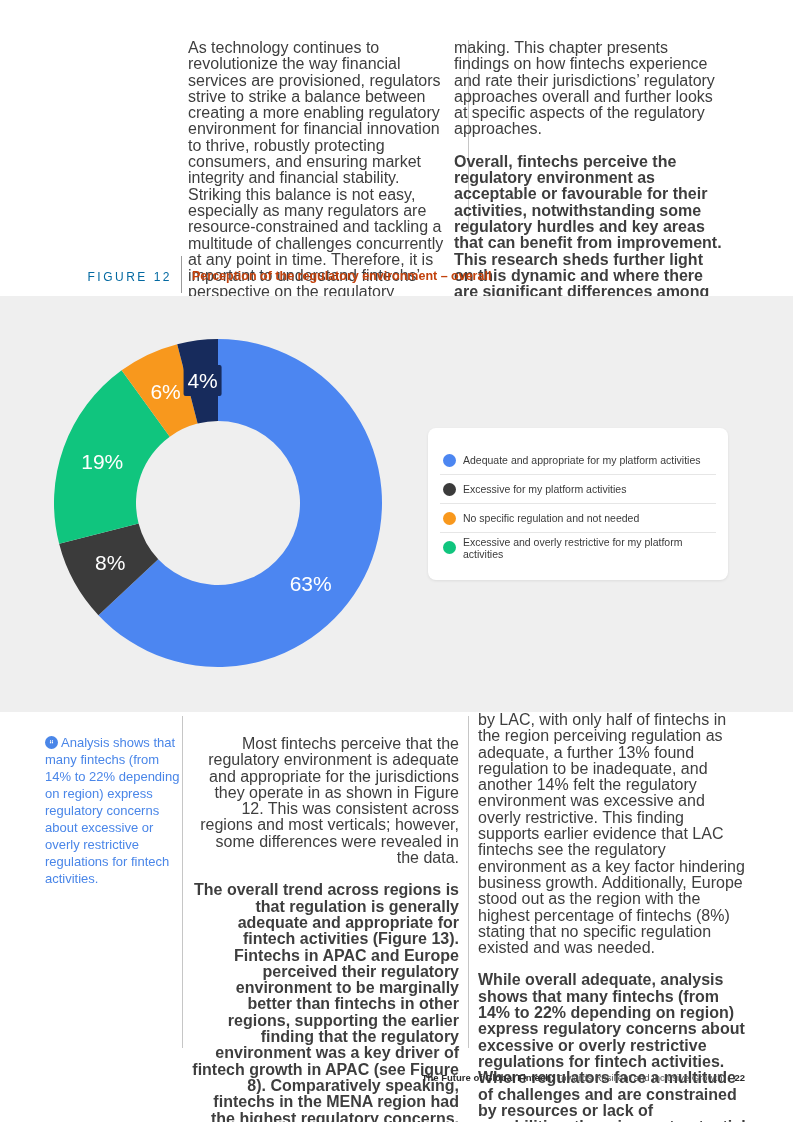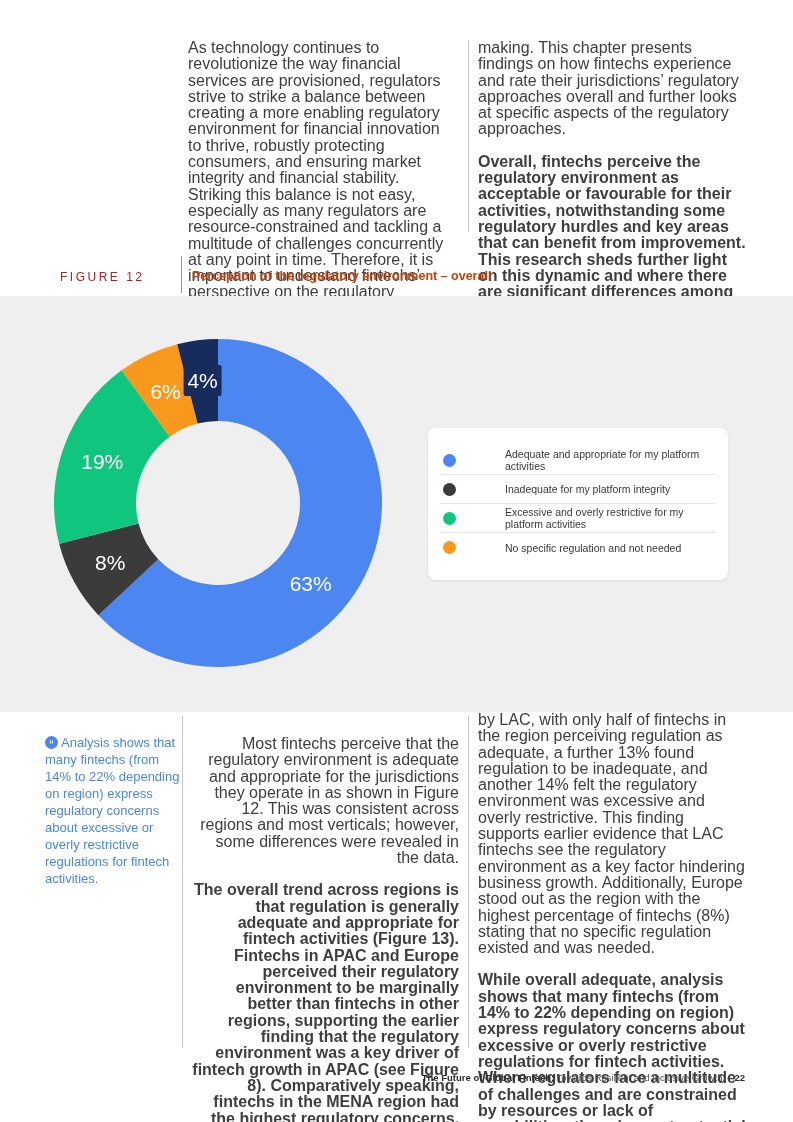--- a/index.html
+++ b/index.html
@@ -11,29 +11,29 @@
     background: #ffffff;
     font-family: "Liberation Sans", sans-serif;
     color: #3e3e3e;
     overflow: hidden;
   }
   .body-text { font-size: 16px; line-height: 16.3px; color: #3e3e3e; }
   .body-text p + p { margin-top: 16px; font-weight: bold; }
 
   
   .intro-left  { position: absolute; left: 188px; top: 40px; width: 266px; }
-  .intro-right { position: absolute; left: 478px; top: 40px; width: 268px; }
+  .intro-right { position: absolute; left: 454px; top: 40px; width: 268px; }
   .vrule { position: absolute; width: 1px; background: #c6c6c6; }
   .rule-top { left: 468px; top: 40px; height: 192px; }
 
   
   .fig-label {
     position: absolute; left: 60px; top: 270px; width: 112px;
-    font-size: 12px; letter-spacing: 2.5px;
-    color: #b91c1c;
+    text-align: right; font-size: 12px; letter-spacing: 2.5px;
+    color: #0369a1;
   }
   .fig-divider { left: 181px; top: 256px; height: 37px; background: #9a9a9a; }
   .fig-title {
     position: absolute; left: 192px; top: 269px; width: 540px;
     font-size: 12.5px; font-weight: bold; color: #c2410c;
   }
 
   
   .chart-band {
     position: absolute; left: 0; top: 296px; width: 793px; height: 416px;
@@ -42,21 +42,21 @@
   .donut-svg { position: absolute; left: 54px; top: 43px; }
   .donut-svg text { font-family: "Liberation Sans", sans-serif; }
 
   .legend-card {
     position: absolute; left: 428px; top: 132px; width: 300px; height: 152px;
     background: #ffffff; border-radius: 8px;
     box-shadow: 0 1px 3px rgba(0,0,0,0.08);
     padding: 4px 12px; display: flex; flex-direction: column; justify-content: center;
   }
   .legend-row {
-    display: flex; align-items: center; height: 29px; gap: 42px;
+    display: flex; align-items: center; height: 29px;
   }
   .legend-row:not(:last-child) { border-bottom: 1px solid #e6e6e6; }
   .legend-dot {
     width: 13px; height: 13px; border-radius: 50%; flex: 0 0 13px; margin: 0 7px 0 3px;
   }
   .legend-label { font-size: 10.5px; color: #3a3a3a; }
 
   
   .rule-b1 { left: 182px; top: 716px; height: 332px; }
   .rule-b2 { left: 468px; top: 716px; height: 332px; }
@@ -112,29 +112,29 @@
         <rect x="129.58401227159052" y="25.969891738319234" width="38" height="31" rx="2" fill="#172B5C"></rect>
         <text x="148.58401227159052" y="41.969891738319234" fill="#ffffff" font-size="21" text-anchor="middle" dominant-baseline="central">4%</text>
       </svg>
     <div class="legend-card" id="legend">
         <div class="legend-row">
           <span class="legend-dot" style="background: rgb(76, 134, 241);"></span>
           <span class="legend-label">Adequate and appropriate for my platform activities</span>
         </div>
         <div class="legend-row">
           <span class="legend-dot" style="background: rgb(59, 59, 59);"></span>
-          <span class="legend-label">Inadequate for my platform integrity</span>
+          <span class="legend-label">Excessive for my platform activities</span>
+        </div>
+        <div class="legend-row">
+          <span class="legend-dot" style="background: rgb(248, 152, 29);"></span>
+          <span class="legend-label">No specific regulation and not needed</span>
         </div>
         <div class="legend-row">
           <span class="legend-dot" style="background: rgb(16, 197, 126);"></span>
           <span class="legend-label">Excessive and overly restrictive for my platform activities</span>
-        </div>
-        <div class="legend-row">
-          <span class="legend-dot" style="background: rgb(248, 152, 29);"></span>
-          <span class="legend-label">No specific regulation and not needed</span>
         </div>
       </div>
   </div>
 
   <aside class="callout">
     <span class="quote-icon">“</span><span>Analysis shows that many fintechs (from 14% to 22% depending on region) express regulatory concerns about excessive or overly restrictive regulations for fintech activities.</span>
   </aside>
   <div class="vrule rule-b1"></div>
   <div class="vrule rule-b2"></div>
   <div class="col-mid body-text">

